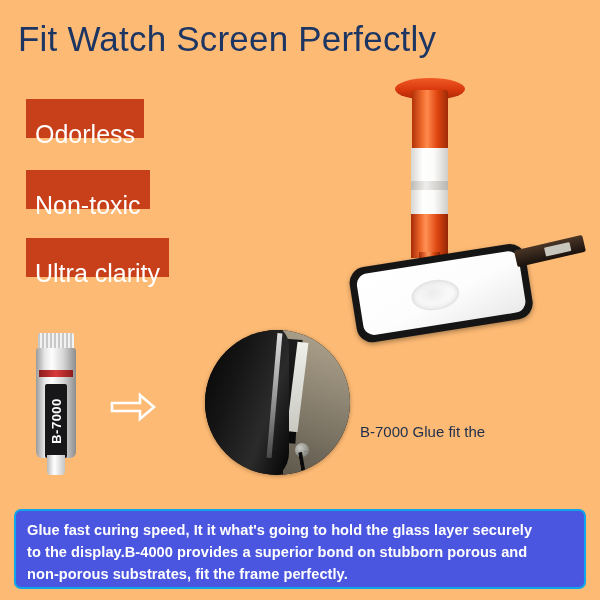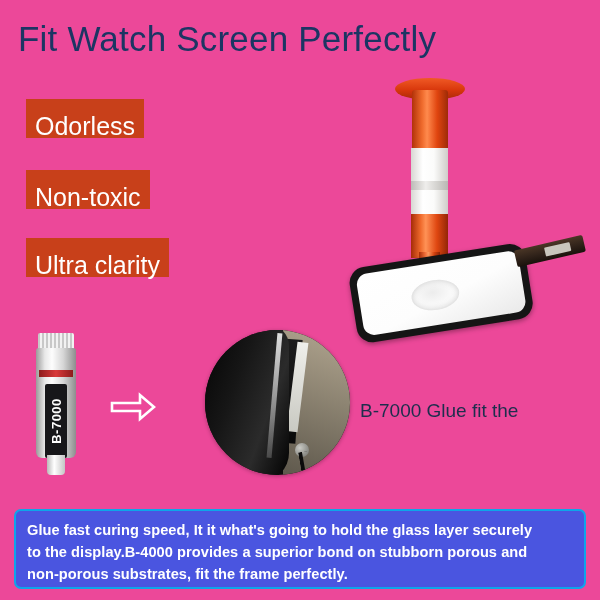--- a/index.html
+++ b/index.html
@@ -10,21 +10,21 @@
     width: 600px;
     height: 600px;
     background: #d2d2d2;
     font-family: "Liberation Sans", sans-serif;
     overflow: hidden;
   }
   .canvas {
     position: relative;
     width: 600px;
     height: 600px;
-    background: #ec4899;
+    background: #fdba74;
   }
 
   
   .title {
     position: absolute;
     left: 18px;
     top: 17px;
     font-size: 35px;
     line-height: 44px;
     color: #1c3563;
@@ -32,21 +32,21 @@
     white-space: nowrap;
   }
 
   
   .badge {
     position: absolute;
     background: #c8401a;
     color: #ffffff;
     font-size: 25px;
     line-height: 38px;
-    padding: 8px 9px;
+    padding: 16px 9px;
     white-space: nowrap;
     box-sizing: border-box;
     height: 39px;
   }
   .badge-0 { left: 26px; top: 99px; }
   .badge-1 { left: 26px; top: 170px; }
   .badge-2 { left: 26px; top: 238px; }
 
   
   .loca-label {
@@ -325,23 +325,23 @@
     border-left: 4px solid #0b0b0b;
     border-bottom: 4px solid #0b0b0b;
     border-radius: 0 0 0 18px;
     transform: rotate(-10deg);
   }
 
   
   .caption {
     position: absolute;
     left: 360px;
-    top: 395px;
+    top: 416px;
     width: 215px;
-    font-size: 19px;
+    font-size: 15px;
     line-height: 32px;
     color: #1d2e4d;
   }
 
   
   .info-box {
     position: absolute;
     left: 14px;
     top: 509px;
     width: 572px;

